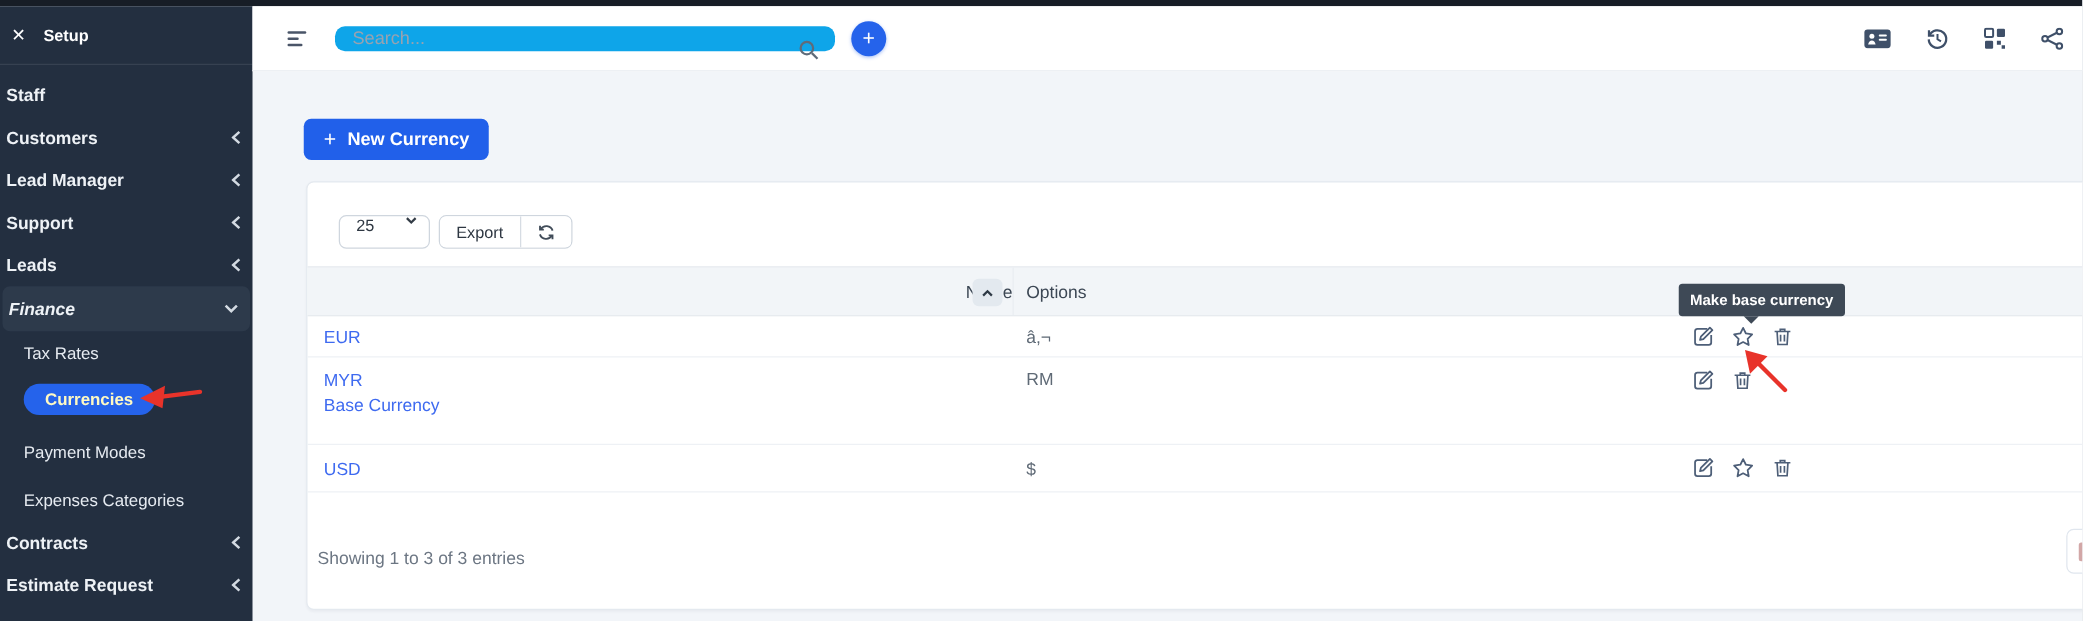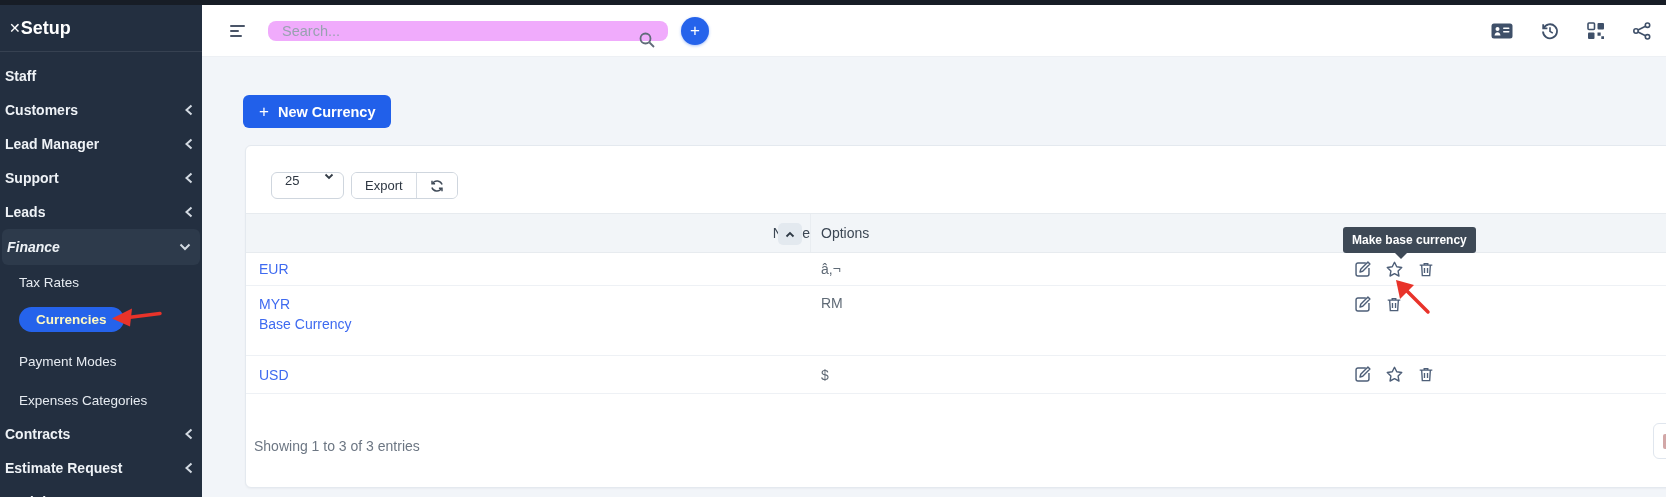--- a/index.html
+++ b/index.html
@@ -6,38 +6,38 @@
   *{box-sizing:border-box;font-family:"Liberation Sans","DejaVu Sans",sans-serif;}
   #app{position:relative;width:1666px;height:497px;overflow:hidden;background:#f2f5f9;}
 
   
   .topstrip{position:absolute;left:0;top:0;width:1666px;height:5px;background:#171d26;}
 
   
   .sidebar{position:absolute;left:0;top:5px;width:202px;height:492px;background:#232f40;color:#eef2f6;}
   .side-header{height:47px;display:flex;align-items:center;padding-left:9px;border-bottom:1px solid rgba(255,255,255,.09);}
   .close-x{font-size:14px;font-weight:700;color:#fff;cursor:pointer;}
-  .side-title{font-size:18px;font-weight:700;color:#fff;}
+  .side-title{margin-left:14px;font-size:13px;font-weight:700;color:#fff;}
   #side-nav{padding-top:7px;}
   .side-item{position:relative;display:flex;align-items:center;height:34px;padding:0 0 0 5px;font-size:14px;font-weight:600;color:#eef2f6;cursor:pointer;text-align:center;}
   .side-item.sub{padding-left:19px;font-size:13.5px;font-weight:500;color:#e6ebf1;}
   #side-nav .side-item:nth-child(6){height:36px;font-style:italic;}
   #side-nav .side-item:nth-child(8){height:40px;}
   #side-nav .side-item:nth-child(9){height:44px;}
   .side-item.hl{background:#2d3a4b;border-radius:6px;margin:0 2px;padding-right:6px;}
   .side-item .chev{position:absolute;right:9px;top:50%;transform:translateY(-50%);display:flex;}
   .side-item .pill{background:#2563eb;color:#fef9c3;padding:5px 17px;border-radius:14px;font-weight:600;}
   .red-arrow-h{position:absolute;left:108px;top:50%;transform:translateY(-50%);pointer-events:none;}
 
   
   .topbar{position:absolute;left:202px;top:5px;width:1464px;height:52px;background:#fff;display:flex;align-items:center;padding-left:28px;border-bottom:1px solid #edf0f4;}
   .hamburger{width:15px;display:flex;flex-direction:column;gap:3px;margin-right:23px;cursor:pointer;}
   .hamburger i{display:block;height:2px;background:#4a5568;border-radius:1px;}
   .hamburger i:nth-child(1){width:15px;}.hamburger i:nth-child(2){width:9px;}.hamburger i:nth-child(3){width:12px;}
-  .searchbox{position:relative;width:400px;height:20px;background:#f0abfc;border-radius:8px;display:flex;align-items:center;}
+  .searchbox{position:relative;width:400px;height:20px;background:#0ea5e9;border-radius:8px;display:flex;align-items:center;}
   .searchbox input{flex:1;border:none;background:transparent;outline:none;padding:0 40px 0 14px;font-size:14.5px;color:#3c4653;}
   .searchbox input::placeholder{color:#98a2b0;}
   .search-ic{position:absolute;right:12px;top:10px;cursor:pointer;}
   .plusbtn{width:28px;height:28px;margin-left:13px;border-radius:50%;background:#2563eb;color:#fff;font-size:17px;font-weight:500;display:flex;align-items:center;justify-content:center;cursor:pointer;box-shadow:0 1px 3px rgba(37,99,235,.4);}
   .tb-icons{margin-left:auto;display:flex;align-items:center;gap:27px;padding-right:14px;color:#3f5069;}
   .tb-icons span{display:flex;cursor:pointer;}
 
   
   .newcur-btn{position:absolute;left:243px;top:95px;height:33px;padding:0 16px;background:#2160ea;border:none;border-radius:6px;color:#fff;font-size:14.5px;font-weight:600;display:flex;align-items:center;gap:9px;cursor:pointer;}
   .newcur-btn .pl{font-size:17px;font-weight:400;line-height:1;}

